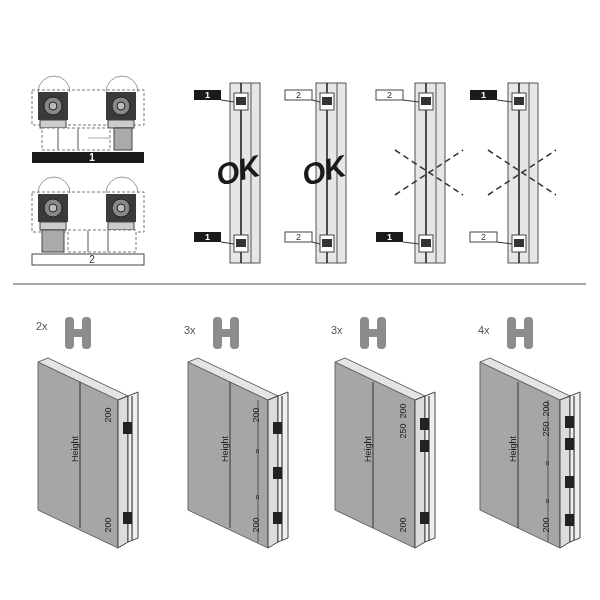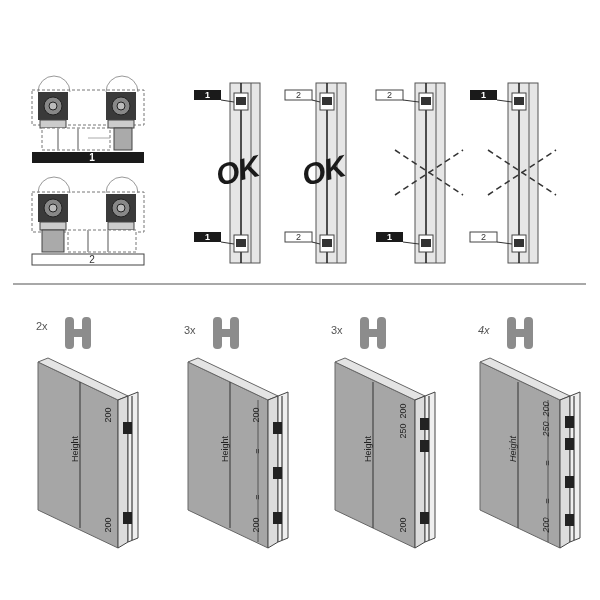--- a/index.html
+++ b/index.html
@@ -213,21 +213,21 @@
     <rect x="95" y="66" width="9" height="12" fill="#222"></rect>
     <rect x="95" y="88" width="9" height="12" fill="#222"></rect>
     <rect x="95" y="160" width="9" height="12" fill="#222"></rect>
   </svg>
   <div class="abs" style="left:30px; top:132px; font-size:9px; color:#222; transform:rotate(-90deg);">Height</div>
   <div class="abs" style="left:70px; top:94px; font-size:9px; color:#222; transform:rotate(-90deg);">200</div>
   <div class="abs" style="left:70px; top:114px; font-size:9px; color:#222; transform:rotate(-90deg);">250</div>
   <div class="abs" style="left:70px; top:208px; font-size:9px; color:#222; transform:rotate(-90deg);">200</div>
 </div>
 
-<div class="abs" style="left:470px; top:312px; width:130px; height:240px;font-style:italic;">
+<div class="abs" style="left:470px; top:312px; width:130px; height:240px;">
   <div class="count-label" style="left:8px; top:12px;">4x</div>
   <svg class="abs" style="left:36px; top:4px;" width="28" height="34" viewBox="0 0 28 34">
     <rect x="1" y="1" width="9" height="32" rx="4" fill="#8c8c8c"></rect>
       <rect x="18" y="1" width="9" height="32" rx="4" fill="#8c8c8c"></rect>
       <rect x="8" y="13" width="12" height="8" fill="#8c8c8c"></rect>
   </svg>
   <svg class="abs" style="left:0; top:40px;" width="130" height="200" viewBox="0 0 130 200">
     <polygon points="10,10 90,48 90,196 10,158" fill="#a6a6a6" stroke="#666"></polygon>
     <polygon points="10,10 20,6 100,44 90,48" fill="#e4e4e4" stroke="#666"></polygon>
     <polygon points="90,48 100,44 100,190 90,196" fill="#dcdcdc" stroke="#444"></polygon>

